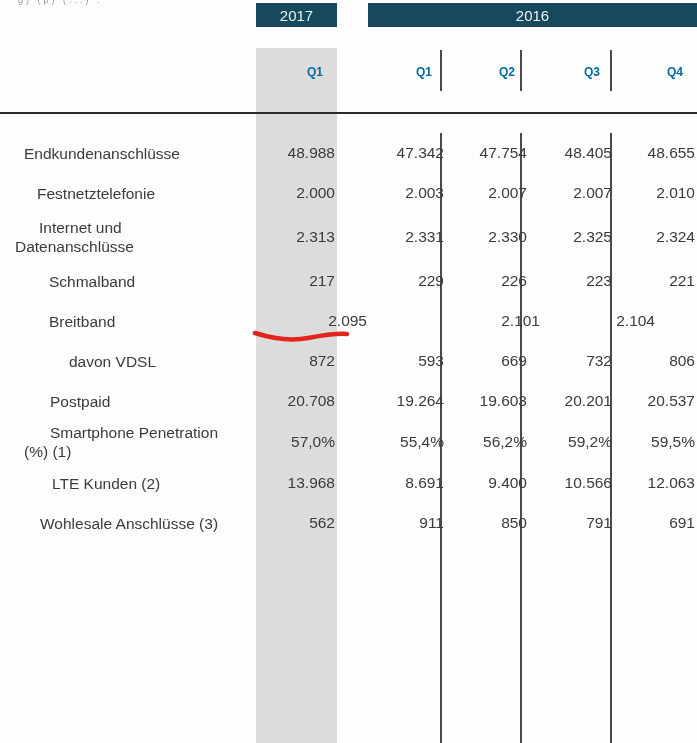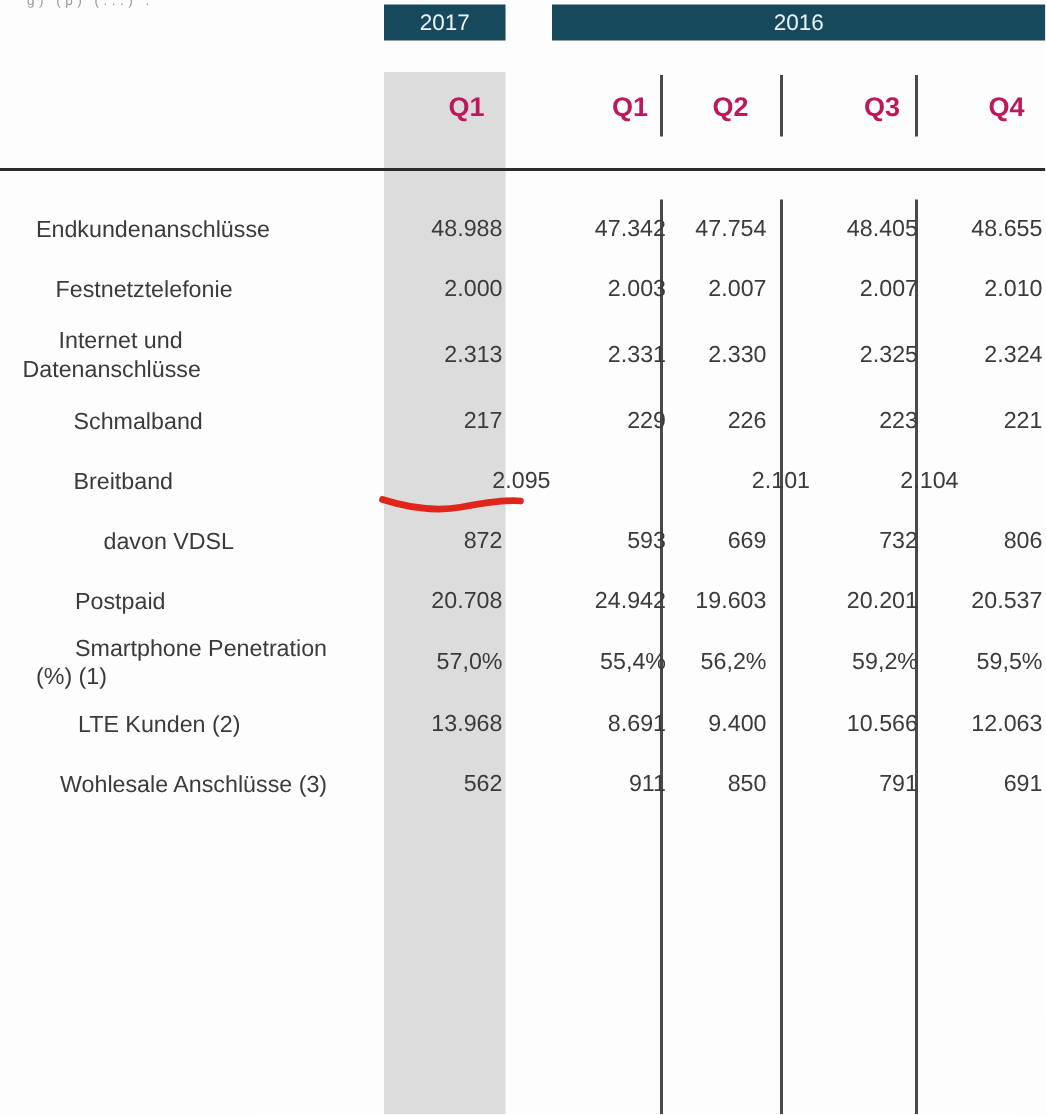--- a/index.html
+++ b/index.html
@@ -24,30 +24,30 @@
   .vdiv.head { top:50px; height:41px; }
   .vdiv.body { top:133px; height:610px; }
   .x1 { left:440px; } .x2 { left:520px; } .x3 { left:610px; }
 
   .grid {
     display:grid;
     grid-template-columns:250px 87px 15px 89px 80px 90px 86px;
     align-items:center;
   }
   #qhead { position:absolute; left:0; top:48px; width:697px; height:47px; z-index:2; }
-  #qhead .val { font-weight:700; color:#be185d; font-size:18px; }
+  #qhead .val { font-weight:700; color:#0369a1; font-size:12px; }
   #rows { position:absolute; left:12px; top:133px; width:697px; z-index:2; }
   .row { box-sizing:border-box; }
   .row.total { border-top:2px solid #2b2b2b; font-weight:700; color:#1d1d1d; }
   .cell { font-size:15.5px; }
   .label { line-height:19px; white-space:pre-line; }
   .val { text-align:right; font-variant-numeric:tabular-nums; }
   .v2017 { padding-right:14px; }
   .qc1 { padding-right:9px; }
-  .qc2 { padding-right:22px; }
+  .qc2 { padding-right:6px; }
   .qc3 { padding-right:11px; }
   .qc4 { padding-right:14px; }
   #redline { position:absolute; left:252px; top:327px; z-index:3; }
 </style>
 </head>
 <body>
 
 <div id="page">
 
   <div class="clipped">g) (p) (...) .</div>
@@ -129,21 +129,21 @@
       <div></div>
       <div class="cell val qc1">593</div>
       <div class="cell val qc2">669</div>
       <div class="cell val qc3">732</div>
       <div class="cell val qc4">806</div>
     </div>
       <div class="row grid" style="height: 40px;">
       <div class="cell label" style="padding-left: 38px; text-indent: 0px;">Postpaid</div>
       <div class="cell val v2017">20.708</div>
       <div></div>
-      <div class="cell val qc1">24.942</div>
+      <div class="cell val qc1">19.264</div>
       <div class="cell val qc2">19.603</div>
       <div class="cell val qc3">20.201</div>
       <div class="cell val qc4">20.537</div>
     </div>
       <div class="row grid" style="height: 42px;">
       <div class="cell label" style="padding-left: 12px; text-indent: 26px;">Smartphone Penetration
 (%) (1)</div>
       <div class="cell val v2017">57,0%</div>
       <div></div>
       <div class="cell val qc1">55,4%</div>

